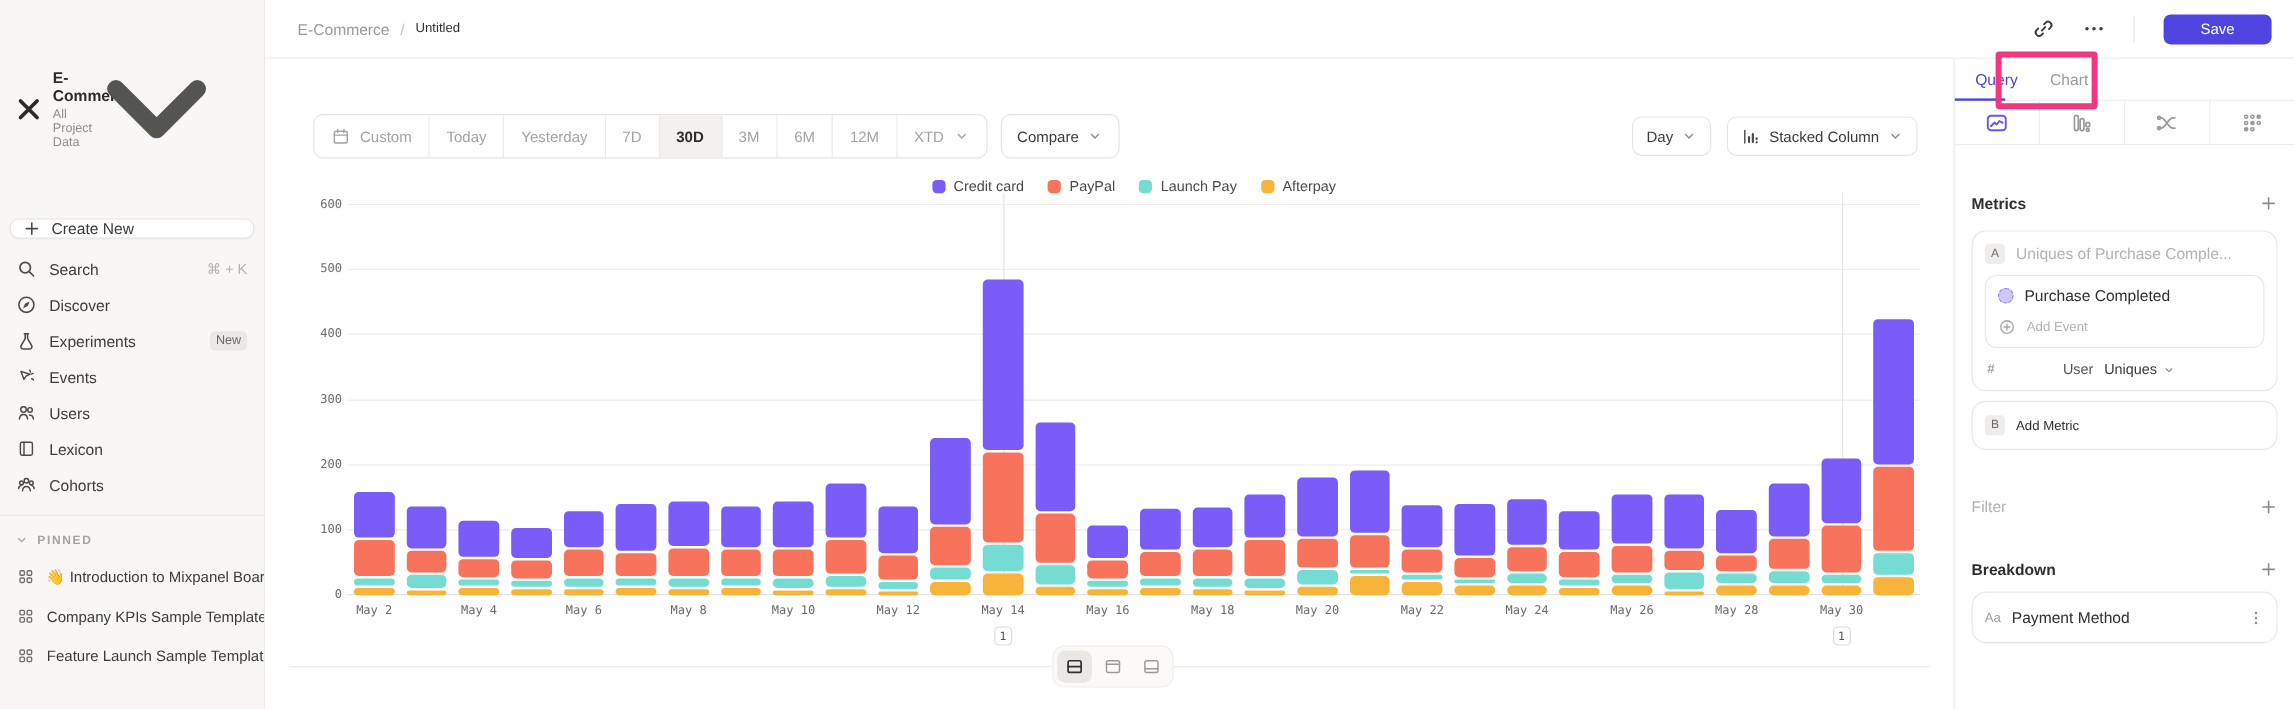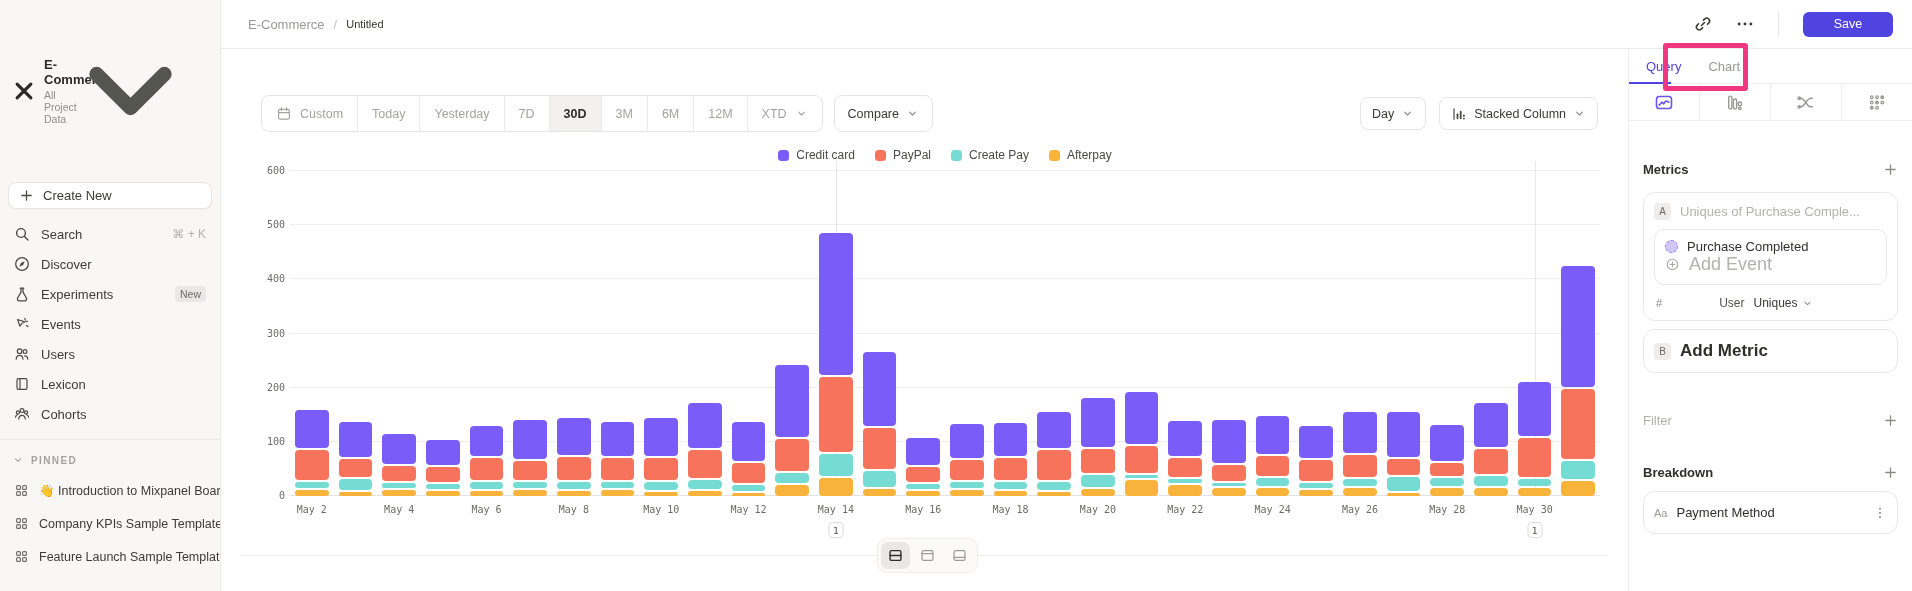--- a/index.html
+++ b/index.html
@@ -10,21 +10,21 @@
 
   
   #sidebar { position:absolute; left:0; top:0; width:221px; height:591px;
              background:#f8f7f5; border-right:1px solid #e9e8e6; }
   .sb-head { display:flex; align-items:center; gap:9px; padding:13px 12px 8px 13px; }
   .sb-head .titles { flex:1; min-width:0; }
   .sb-title { font-size:13px; font-weight:700; color:#2b2b29; }
   .sb-sub { font-size:10.5px; color:#8f8f8d; margin-top:2px; }
   .sb-chev { color:#55554f; }
   .create-btn { display:flex; align-items:center; gap:9px; margin:6px 8px 10px 8px;
-    height:27px; background:#fff; border:1px solid #e6e5e3; border-radius:8px;
+    height:17px; background:#fff; border:1px solid #e6e5e3; border-radius:8px;
     padding:0 10px; font-size:13px; color:#3b3b39; box-shadow:0 1px 1px rgba(0,0,0,.03); cursor:pointer;}
   .nav-item { display:flex; align-items:center; gap:11px; height:30px; padding:0 14px;
     font-size:13px; color:#3c3c3a; cursor:pointer; }
   .nav-item .ic { width:16px; height:16px; color:#4a4a48; flex:none; }
   .nav-item .shortcut { margin-left:auto; color:#b2b2b0; font-size:12px; }
   .nav-item .badge { margin-left:auto; background:#e9e8e5; color:#6b6b69; font-size:10.5px;
     padding:2px 5px; border-radius:4px; }
   .sb-divider { height:1px; background:#e9e8e6; margin:10px 0 12px 0; }
   .pinned-head { display:flex; align-items:center; gap:7px; padding:2px 14px 8px 12px;
     font-size:10px; letter-spacing:1.4px; color:#a3a3a1; font-weight:700; }
@@ -119,27 +119,27 @@
   .sec-title-gray { color:#b0b0ae; }
   .mcard { border:1px solid #e9e8e6; border-radius:12px; padding:10px; background:#fff; }
   .mrow { display:flex; align-items:center; gap:9px; }
   .mbadge { width:17px; height:17px; border-radius:4px; background:#eeedeb; color:#6b6b69;
     font-size:10px; display:flex; align-items:center; justify-content:center; flex:none; }
   .mplaceholder { font-size:13px; color:#b2b2b0; overflow:hidden; white-space:nowrap; }
   .inner-card { margin-top:9px; border:1px solid #e9e8e6; border-radius:10px; padding:9px 10px; }
   .event-dot { width:13px; height:13px; border-radius:50%; background:#cfc6fa;
     border:1.5px dashed #8f7df5; flex:none; }
   .event-name { font-size:13px; color:#2f2f2d; font-weight:500; }
-  .addev { color:#b2b2b0; font-size:18px; }
+  .addev { margin-top:11px; color:#b2b2b0; font-size:11px; }
   .addev .ic { width:15px; height:15px; color:#a8a8a6; }
   .aggrow { margin-top:11px; padding-left:2px; display:flex; align-items:center; gap:9px; font-size:12px; }
   .agg-hash { color:#8a8a88; font-size:11px; }
   .agg-ent { color:#55554f;margin-left:48px; }
   .agg-type { color:#3a3a38; display:flex; align-items:center; gap:4px; cursor:pointer; }
-  .addmetric { font-size:17px; font-weight:700; color:#2f2f2d; }
+  .addmetric { font-size:11px; font-weight:400; color:#2f2f2d; }
   .bk-prefix { color:#9a9a98; font-size:11px; }
   .bk-label { font-size:13px; font-weight:500; color:#2f2f2d; }
   .kebab { margin-left:auto; width:14px; height:14px; color:#8a8a88; cursor:pointer; }
 
   
   #annotation-box { position:absolute; left:1663px; top:43px; width:85px; height:48px;
     border:5px solid #f0377f; border-radius:3px; z-index:60; pointer-events:none; }
 </style>
 </head>
 <body>
@@ -395,21 +395,21 @@
         <div class="lg-item">
           <span class="lg-swatch" style="background: rgb(122, 92, 248);"></span>
           <span>Credit card</span>
         </div>
         <div class="lg-item">
           <span class="lg-swatch" style="background: rgb(248, 115, 92);"></span>
           <span>PayPal</span>
         </div>
         <div class="lg-item">
           <span class="lg-swatch" style="background: rgb(116, 220, 211);"></span>
-          <span>Create Pay</span>
+          <span>Launch Pay</span>
         </div>
         <div class="lg-item">
           <span class="lg-swatch" style="background: rgb(248, 180, 58);"></span>
           <span>Afterpay</span>
         </div>
       </div>
 
     <div id="chart">
       <div id="yaxis"></div>
       <div id="plot">

